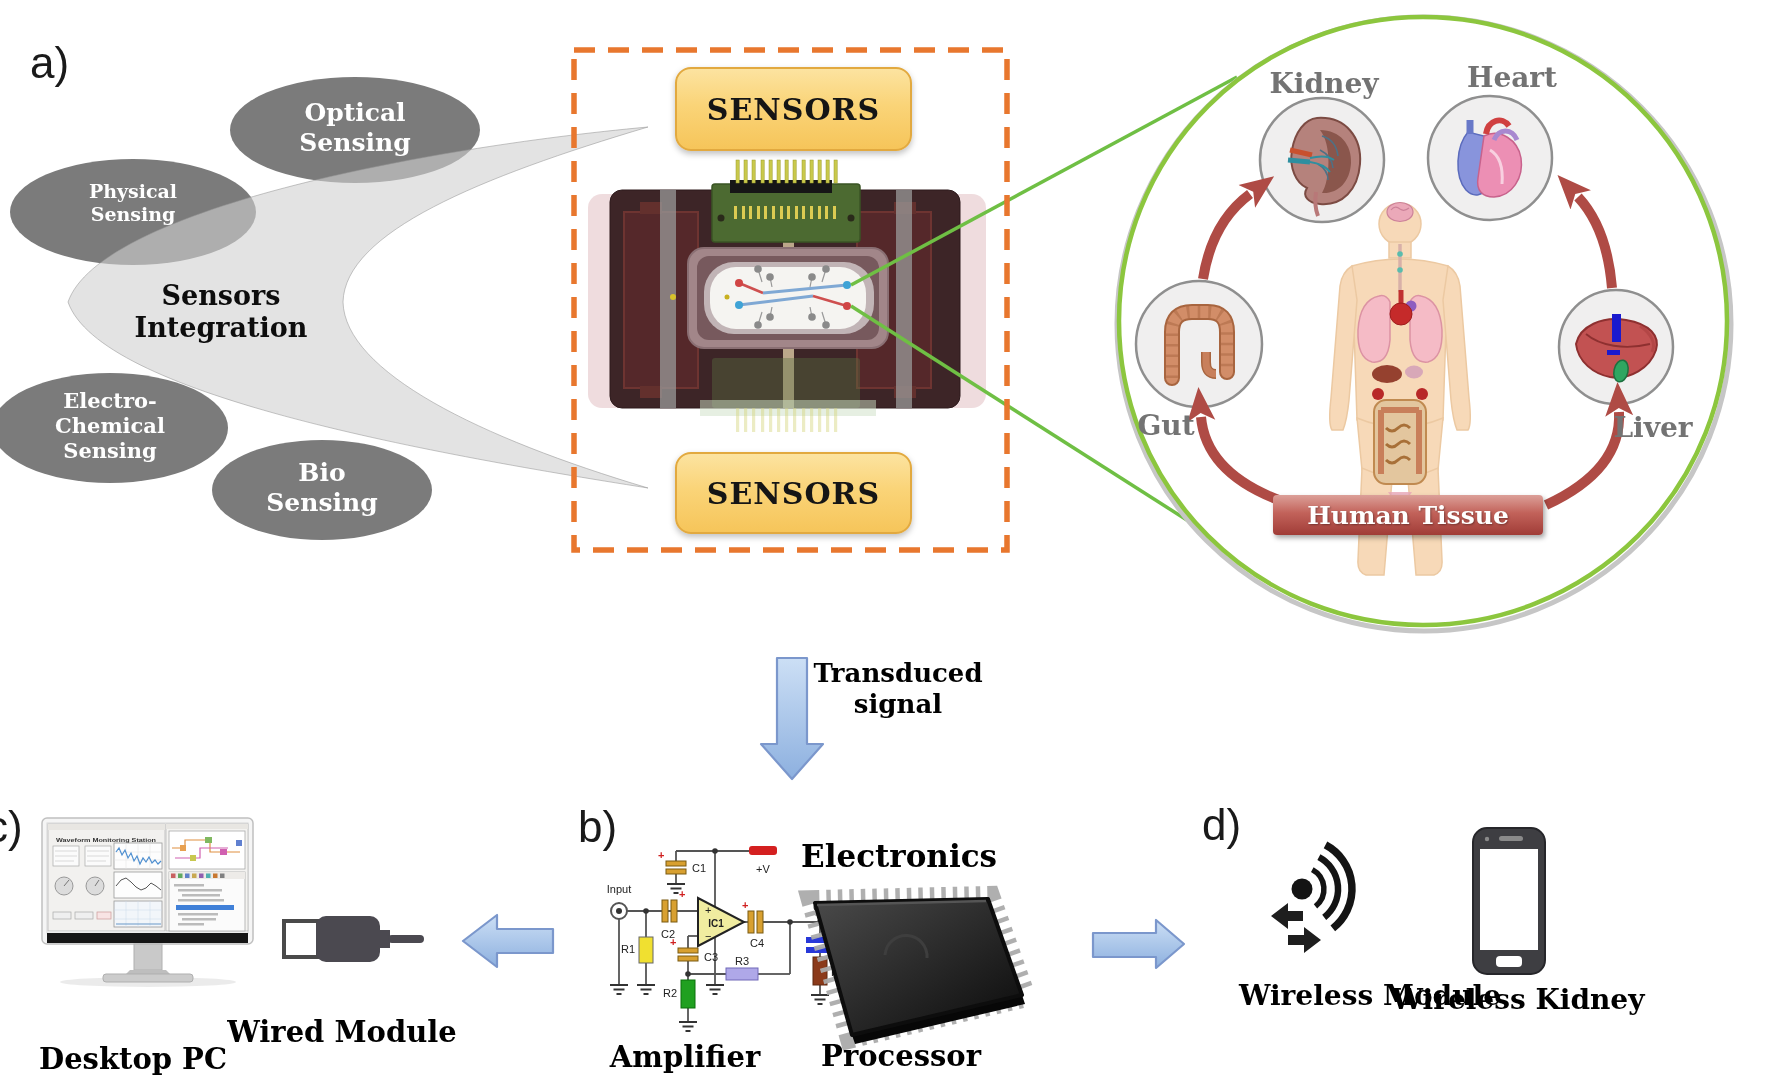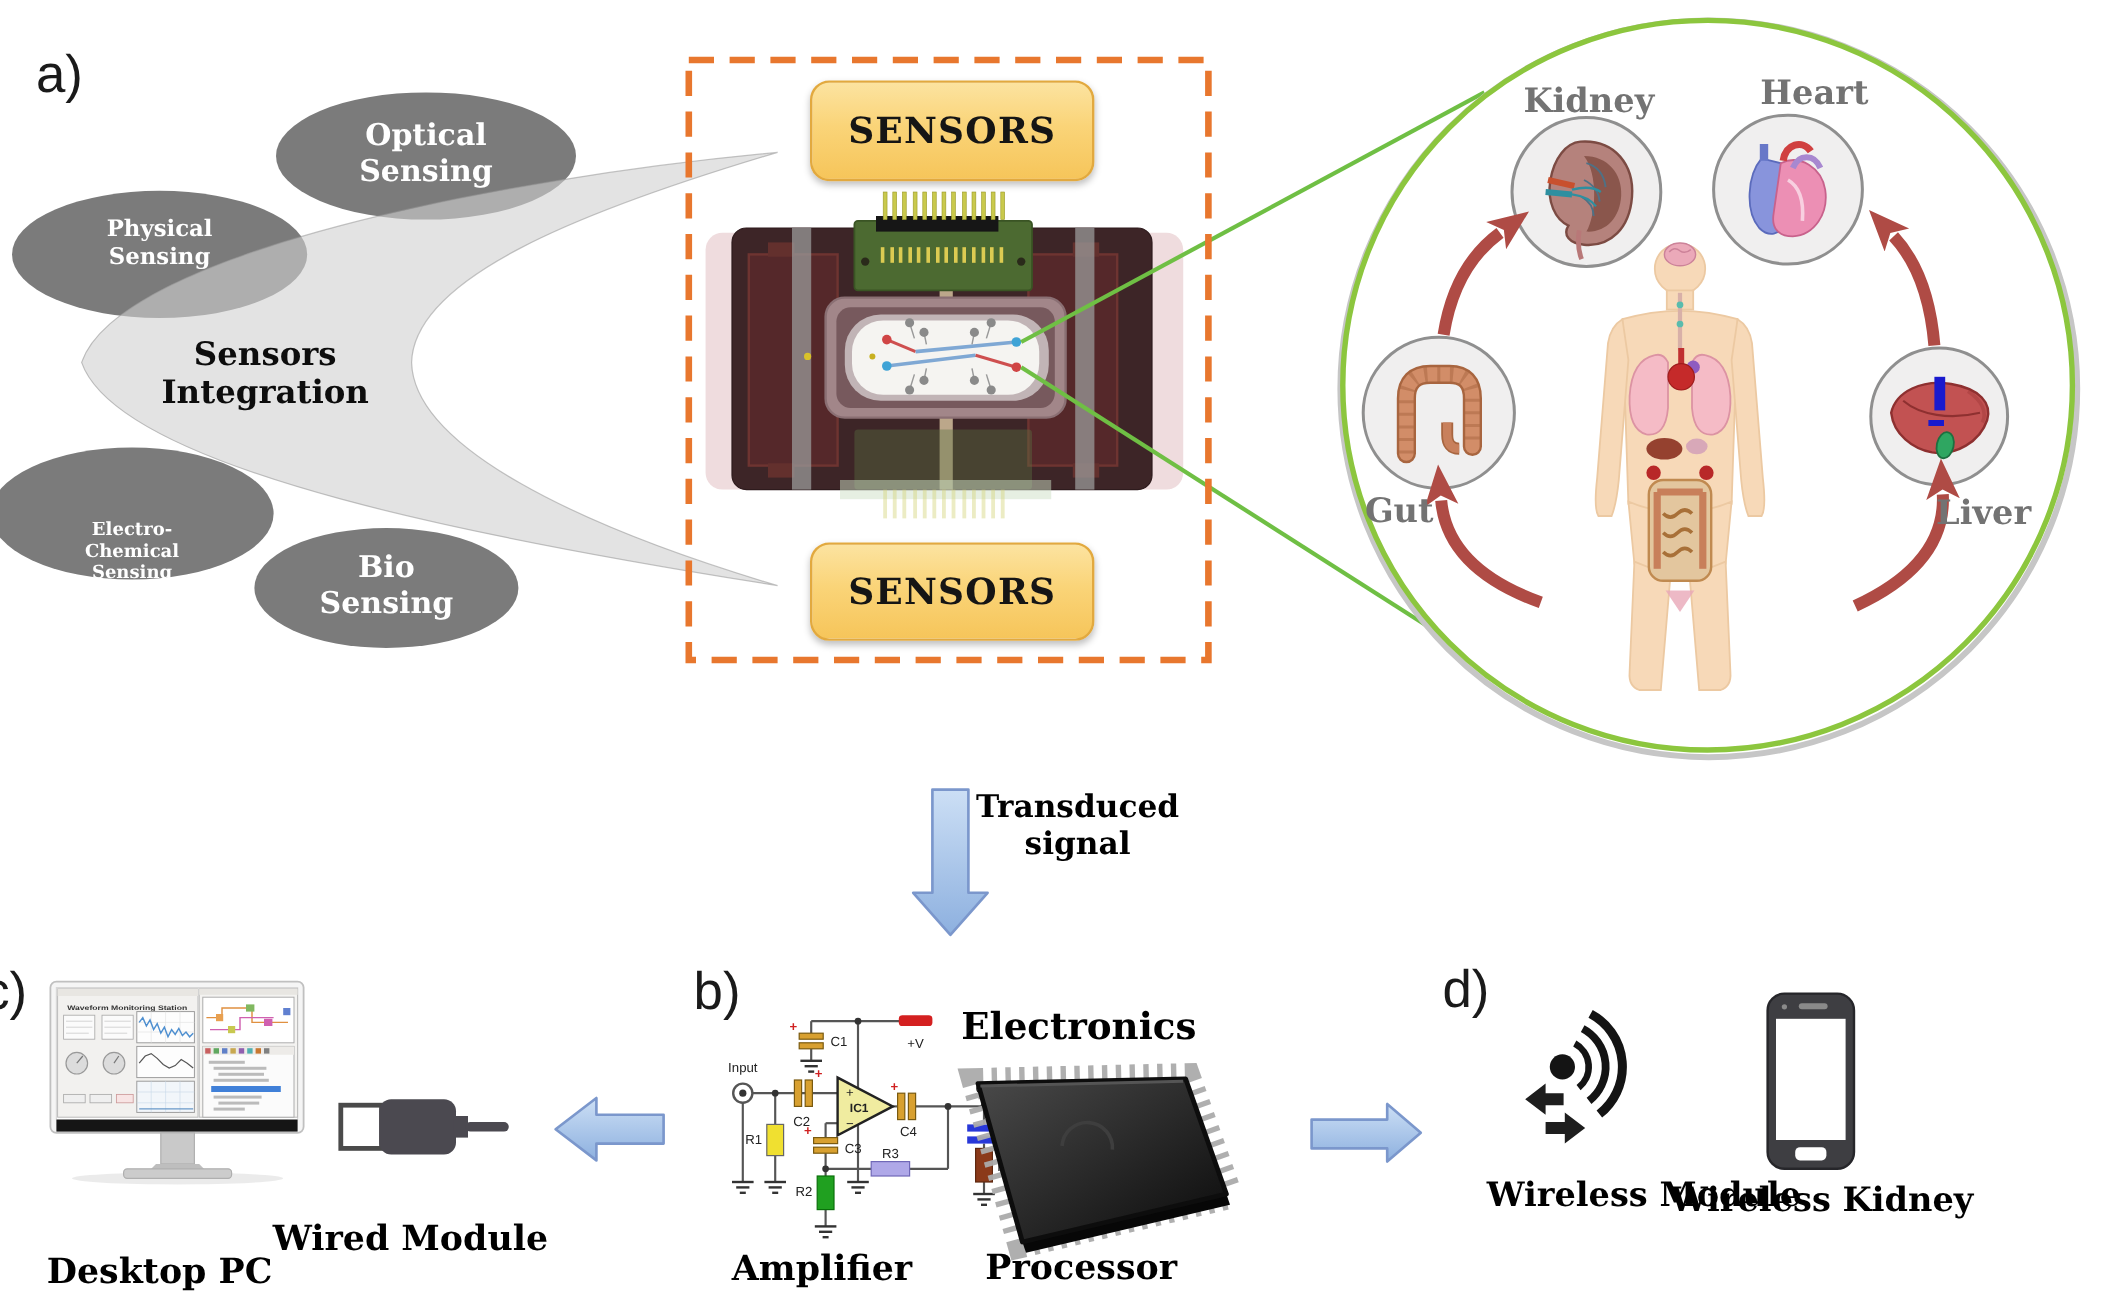--- a/index.html
+++ b/index.html
@@ -490,21 +490,21 @@
 
 <div class="panel-lbl" style="left:30px;top:38px;">a)</div>
 <div class="panel-lbl" style="left:578px;top:802px;">b)</div>
 <div class="panel-lbl" style="left:-14px;top:802px;">c)</div>
 <div class="panel-lbl" style="left:1202px;top:800px;">d)</div>
 
 <div class="lbl ellipse-lbl" style="left:355px;top:98px;font-size:25px;">Optical
 Sensing</div>
 <div class="lbl ellipse-lbl" style="left:133px;top:180px;font-size:19px;">Physical
 Sensing</div>
-<div class="lbl ellipse-lbl" style="left:110px;top:388px;font-size:15px;margin-top:44px;">Electro-
+<div class="lbl ellipse-lbl" style="left:110px;top:388px;font-size:21px;">Electro-
 Chemical
 Sensing</div>
 <div class="lbl ellipse-lbl" style="left:322px;top:458px;font-size:25px;">Bio
 Sensing</div>
 <div class="lbl" style="left:221px;top:280px;font-size:27px;color:#0d0d0d;">Sensors
 Integration</div>
 
 <div class="sensors-box" style="left:675px;top:67px;width:233px;height:80px;">
       <span>SENSORS</span>
     </div>
@@ -513,20 +513,23 @@
     </div>
 
 <div class="lbl" style="left:898px;top:658px;font-size:26px;">Transduced
 signal</div>
 
 <div class="lbl organ-lbl" style="left:1324px;top:67px;font-size:28px;">Kidney</div>
 <div class="lbl organ-lbl" style="left:1491px;top:61px;font-size:28px;margin-left:21px;">Heart</div>
 <div class="lbl organ-lbl" style="left:1166px;top:409px;font-size:28px;">Gut</div>
 <div class="lbl organ-lbl" style="left:1653px;top:411px;font-size:28px;">Liver</div>
 
+<div class="banner">
+      <span>Human Tissue</span>
+    </div>
 
 <div class="lbl" style="left:899px;top:838px;font-size:31px;">Electronics</div>
 <div class="lbl" style="left:685px;top:1040px;font-size:29px;">Amplifier</div>
 <div class="lbl" style="left:901px;top:1039px;font-size:29px;">Processor</div>
 <div class="lbl" style="left:133px;top:1018px;font-size:29px;margin-top:24px;">Desktop PC</div>
 <div class="lbl" style="left:342px;top:1015px;font-size:29px;">Wired Module</div>
 <div class="lbl" style="left:1324px;top:979px;font-size:28px;margin-left:46px;">Wireless Module</div>
 <div class="lbl" style="left:1518px;top:983px;font-size:28px;">Wireless Kidney</div>
 
 </div>

